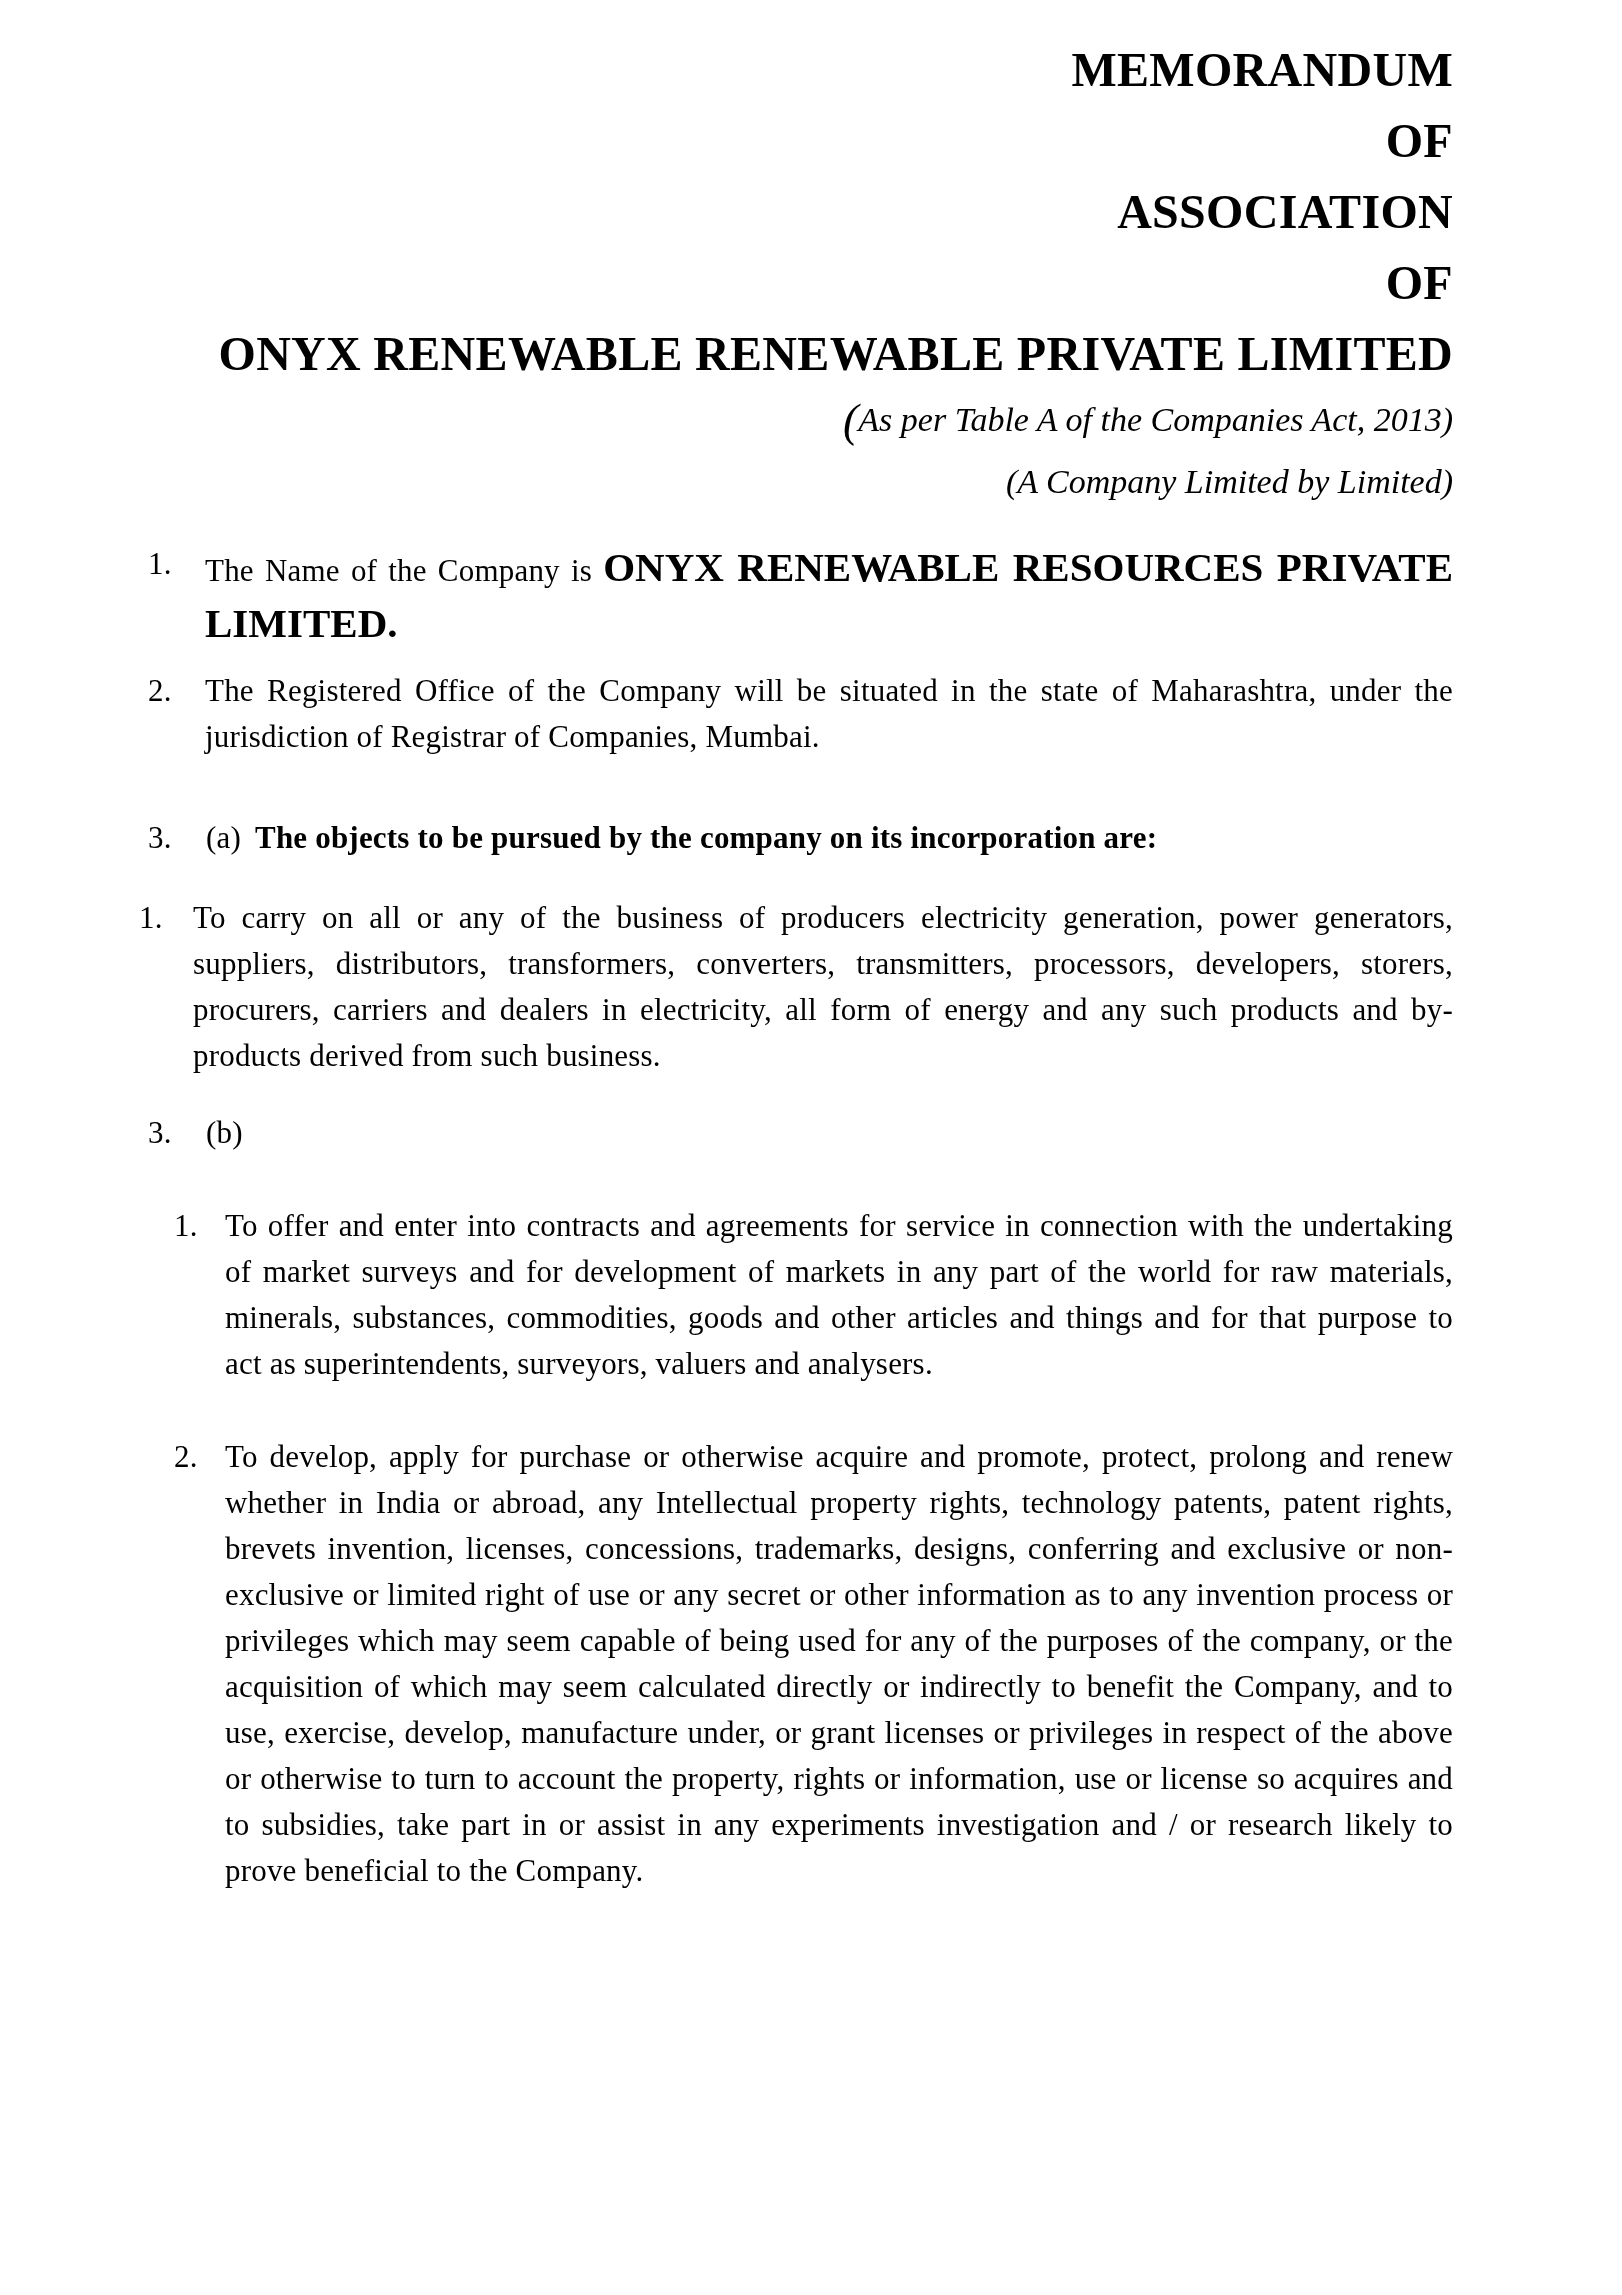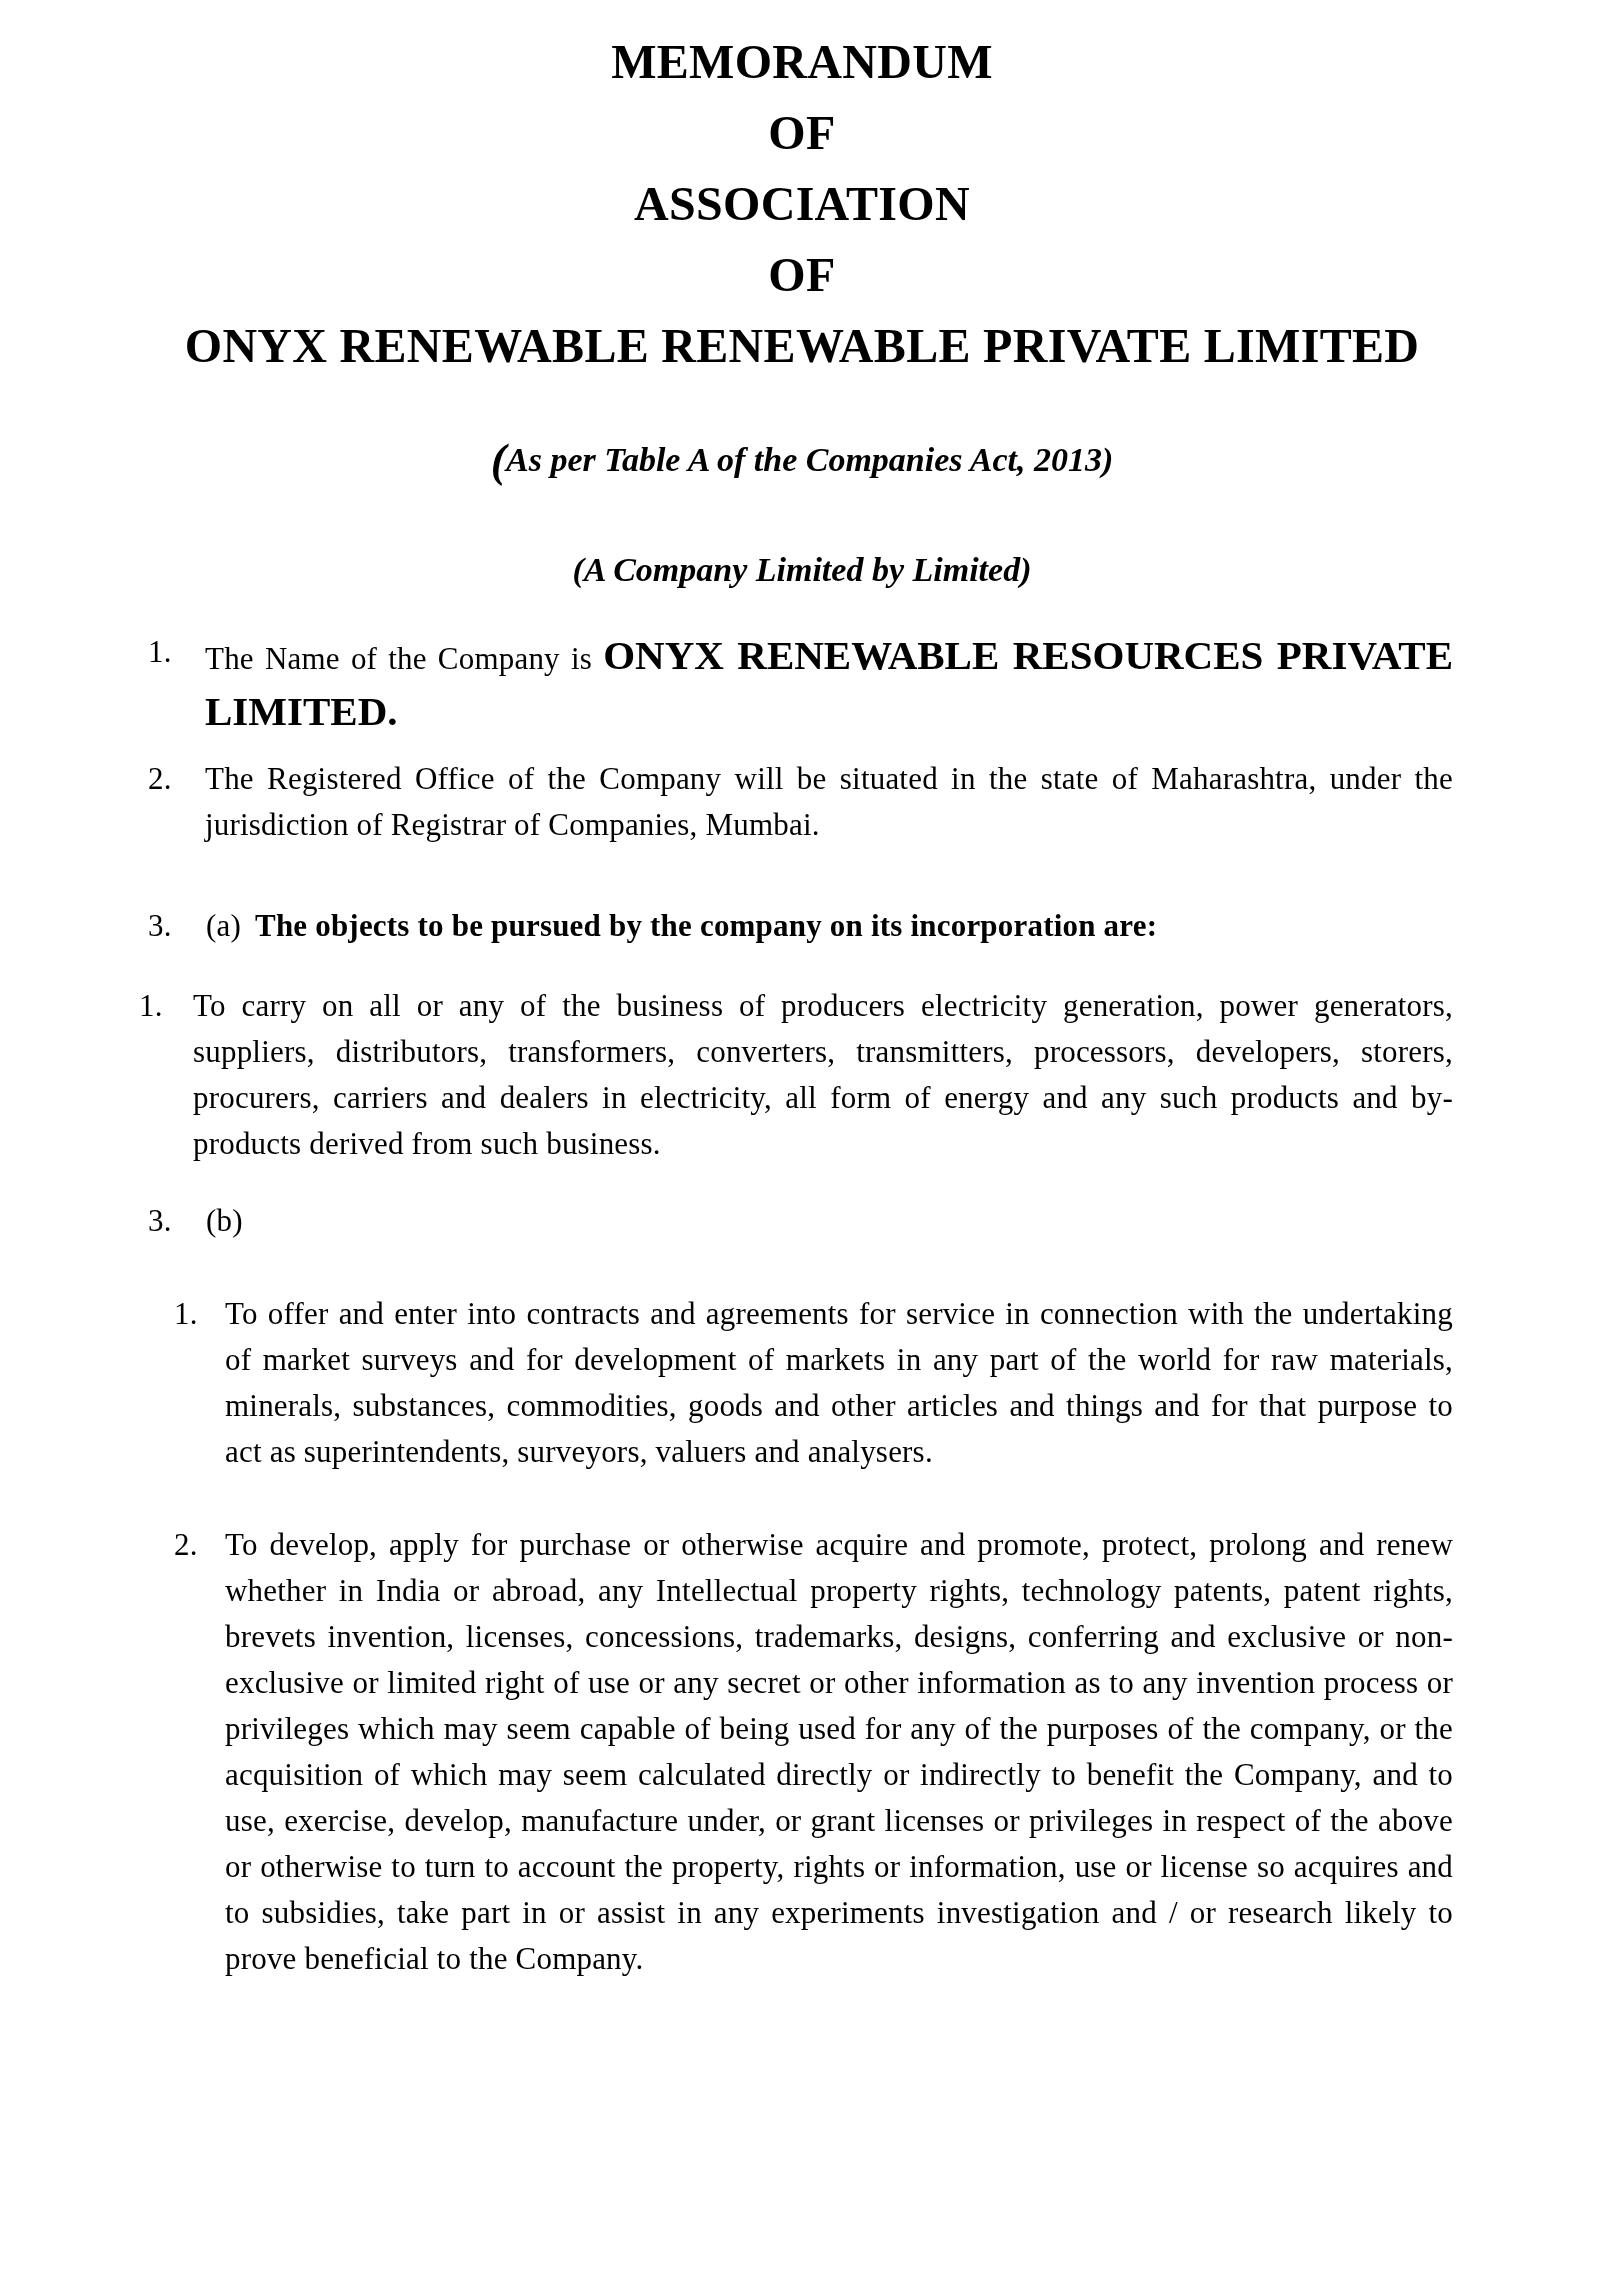--- a/index.html
+++ b/index.html
@@ -13,39 +13,38 @@
     height: 2295px;
     background: #ffffff;
     color: #000000;
     font-family: "Liberation Serif", serif;
     overflow: hidden;
     box-sizing: border-box;
   }
 
   
   .doc-header {
-    padding-top: 26px;
+    padding-top: 34px;
     margin-left: 151px;
     margin-right: 170px;
-    text-align: center;
+    text-align: right;
   }
   .title-line {
     font-size: 48px;
     font-weight: bold;
     line-height: 71px;
     letter-spacing: 0.3px;
     white-space: nowrap;
   }
   .subtitle-line {
     font-size: 34px;
-    font-weight: bold;
+    font-weight: normal;
     font-style: italic;
     line-height: 62px;
     white-space: nowrap;
-    margin-top: 48px;
   }
   .big-paren {
     font-size: 46px;
     line-height: 0;
     vertical-align: -5.2px;
   }
 
   
   .clause {
     display: flex;

